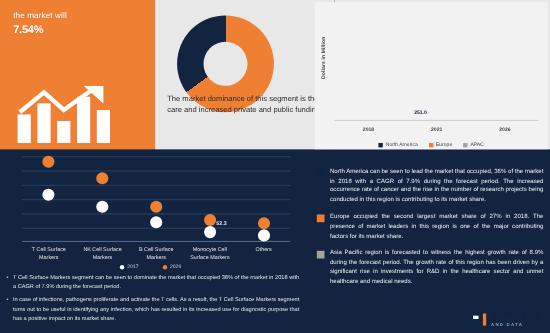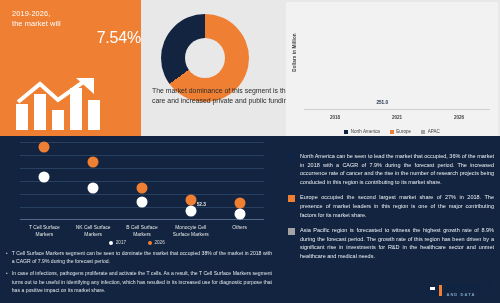--- a/index.html
+++ b/index.html
@@ -16,21 +16,21 @@
 
   
   .cagr-panel {
     width: 141px; height: 136px; background: #ef7f33;
     position: relative; padding: 9px 0 0 12px; color: #fff;
   }
   .cagr-line1 { font-size: 7.4px; line-height: 10px; font-weight: 400; letter-spacing: .1px; }
   .cagr-line2 { font-size: 7.4px; line-height: 10px; font-weight: 400; letter-spacing: .1px; }
   .cagr-accel { font-size: 15.5px; font-weight: 700; line-height: 19px; letter-spacing: -.2px; margin-top: 1px; }
   .cagr-at { font-size: 7.4px; line-height: 11px; font-weight: 400; }
-  .cagr-val { font-size: 16px; font-weight: 400; line-height: 18px; letter-spacing: -.2px; text-align: right; }
+  .cagr-val { font-size: 10px; font-weight: 700; line-height: 18px; letter-spacing: -.2px; }
   .growth-icon { position: absolute; left: 14px; top: 78px; width: 112px; height: 52px; }
 
   
   .donut-panel {
     width: 163px; height: 136px; background: #e8e8e8;
     position: relative;
   }
   .donut {
     position: absolute; left: 20px; top: 14px; width: 88px; height: 88px; border-radius: 50%;
     background: conic-gradient(from 0deg, #ef7f33 0deg 234deg, #12243f 234deg 360deg);
@@ -122,21 +122,20 @@
   .logo-sub { font-size: 4px; font-weight: 700; color: #7ea6c9; letter-spacing: 1.1px; margin-top: 1px; }
 </style>
 </head>
 <body>
 
 <div class="page">
 
   <div class="top">
 
     <div class="cagr-panel">
-      <div class="cagr-line1">2019-2026,</div>
       <div class="cagr-line2">the market will</div>
       <div class="cagr-val">7.54%</div>
       <svg class="growth-icon" viewBox="0 0 112 52">
         <rect x="2" y="26" width="12" height="26" fill="#fff"></rect>
         <rect x="20" y="16" width="12" height="36" fill="#fff"></rect>
         <rect x="38" y="32" width="12" height="20" fill="#fff"></rect>
         <rect x="56" y="10" width="12" height="42" fill="#fff"></rect>
         <rect x="74" y="22" width="12" height="30" fill="#fff"></rect>
         <path d="M4 24 L26 6 L44 22 L72 2" stroke="#fff" stroke-width="4" fill="none"></path>
         <path d="M62 0 L80 0 L80 16 Z" fill="#fff"></path>

